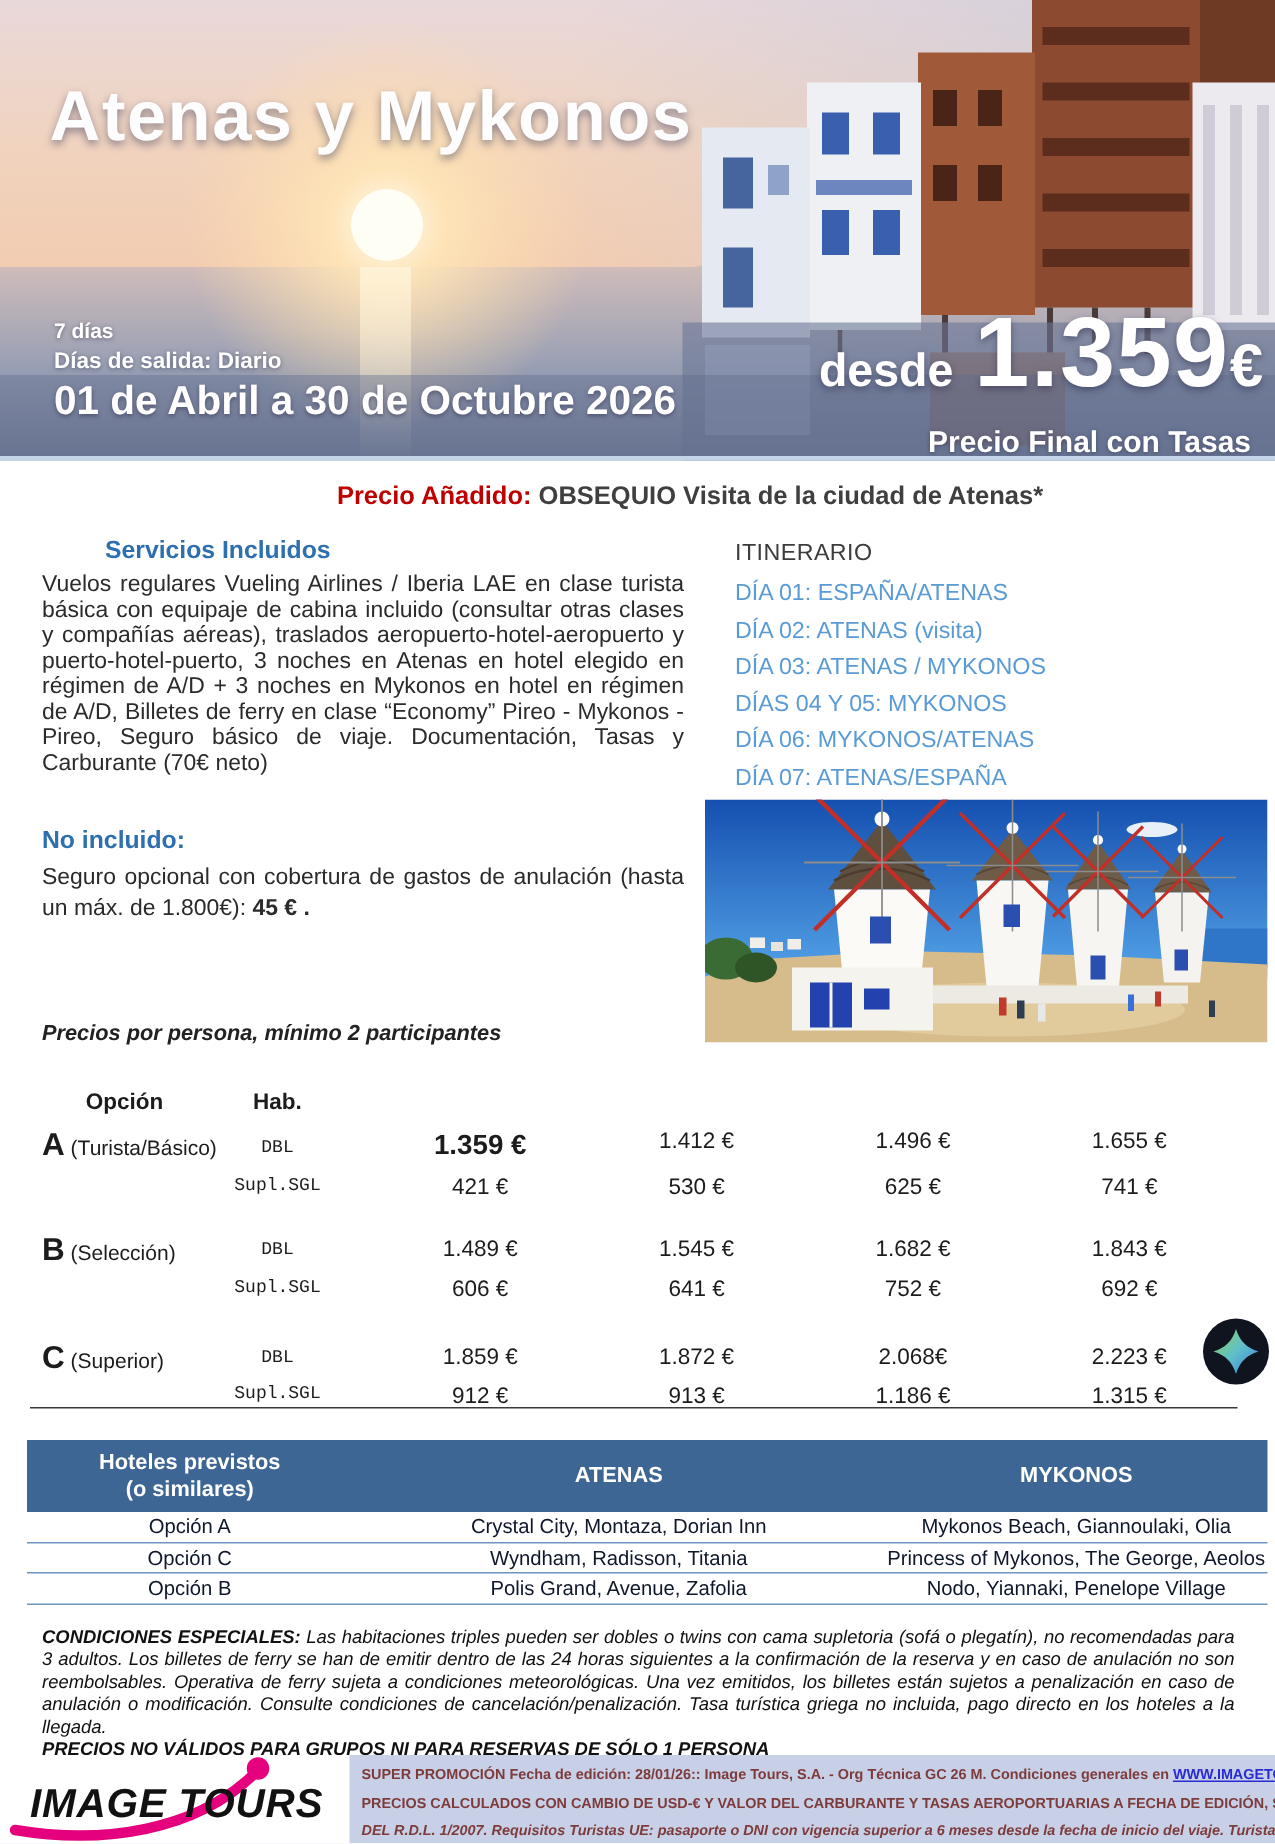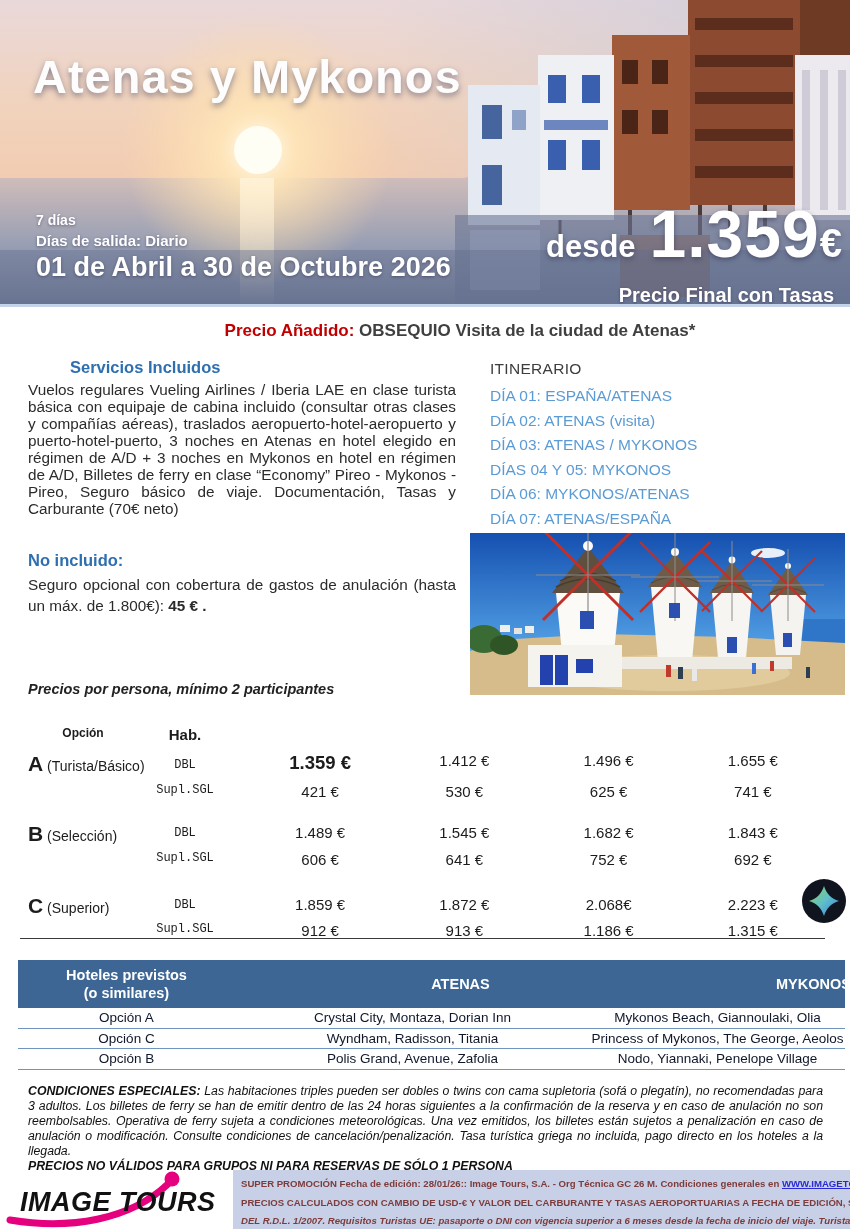--- a/index.html
+++ b/index.html
@@ -43,33 +43,33 @@
   .itin-list{position:absolute;left:490px;top:384px;font-size:15.5px;line-height:24.6px;color:#5b9bd5;}
   .itin-note{position:absolute;left:490px;top:533px;font-size:14.5px;font-style:italic;color:#3c3c3c;}
   .windmills{position:absolute;left:470px;top:533px;width:375px;height:162px;}
 
   
   .prices-intro{position:absolute;left:28px;top:681px;font-size:14.5px;font-style:italic;font-weight:600;color:#222;}
   .pt-head{position:absolute;left:248px;top:705px;width:577px;height:39px;background:#3d6695;
     display:flex;color:#fff;}
   .pt-head .pcol{flex:1;display:flex;flex-direction:column;justify-content:center;align-items:center;
     font-size:13.8px;line-height:17px;}
-  .col-opcion{position:absolute;left:28px;top:726px;width:110px;text-align:center;font-size:12px;font-weight:bold;color:#1c1c1c;}
+  .col-opcion{position:absolute;left:28px;top:726px;width:110px;text-align:center;font-size:15px;font-weight:bold;color:#1c1c1c;}
   .col-hab{position:absolute;left:150px;top:726px;width:70px;text-align:center;font-size:15px;font-weight:bold;color:#1c1c1c;}
   .opt-label{position:absolute;left:28px;width:215px;font-size:14px;color:#1c1c1c;}
   .opt-label .letter{font-size:21px;font-weight:bold;}
   .room-label{position:absolute;left:150px;width:70px;text-align:center;font-size:12px;color:#1c1c1c;font-family:Liberation Mono, monospace;}
   .pvals{position:absolute;left:248px;width:577px;display:flex;}
   .pvals .pcell{flex:1;text-align:center;font-size:15px;color:#1c1c1c;}
   .pvals .pcell.emph{font-size:18.5px;font-weight:bold;}
   .pt-bottomline{position:absolute;left:20px;top:938px;width:805px;height:0;border-top:1.6px solid #3a3a3a;}
 
   
   .hotels{position:absolute;left:18px;top:960px;width:827px;}
-  .ht-head{display:grid;grid-template-columns:217px 355px 255px;background:#3d6695;color:#fff;height:48px;gap:48px;}
+  .ht-head{display:grid;grid-template-columns:217px 355px 255px;background:#3d6695;color:#fff;height:48px;}
   .ht-head .hcell{display:flex;flex-direction:column;justify-content:center;align-items:center;
     font-weight:bold;font-size:14.5px;line-height:18px;}
   .ht-row{display:grid;grid-template-columns:217px 355px 255px;height:19.5px;align-items:center;
     border-bottom:1.6px solid #6f94bd;font-size:13.5px;color:#0f172a;}
   .ht-row div{text-align:center;}
 
   
   .conds{position:absolute;left:28px;top:1084px;width:795px;font-size:12.3px;line-height:14.9px;
     font-style:italic;color:#111;text-align:justify;}
   .conds .lbl{font-weight:bold;}

